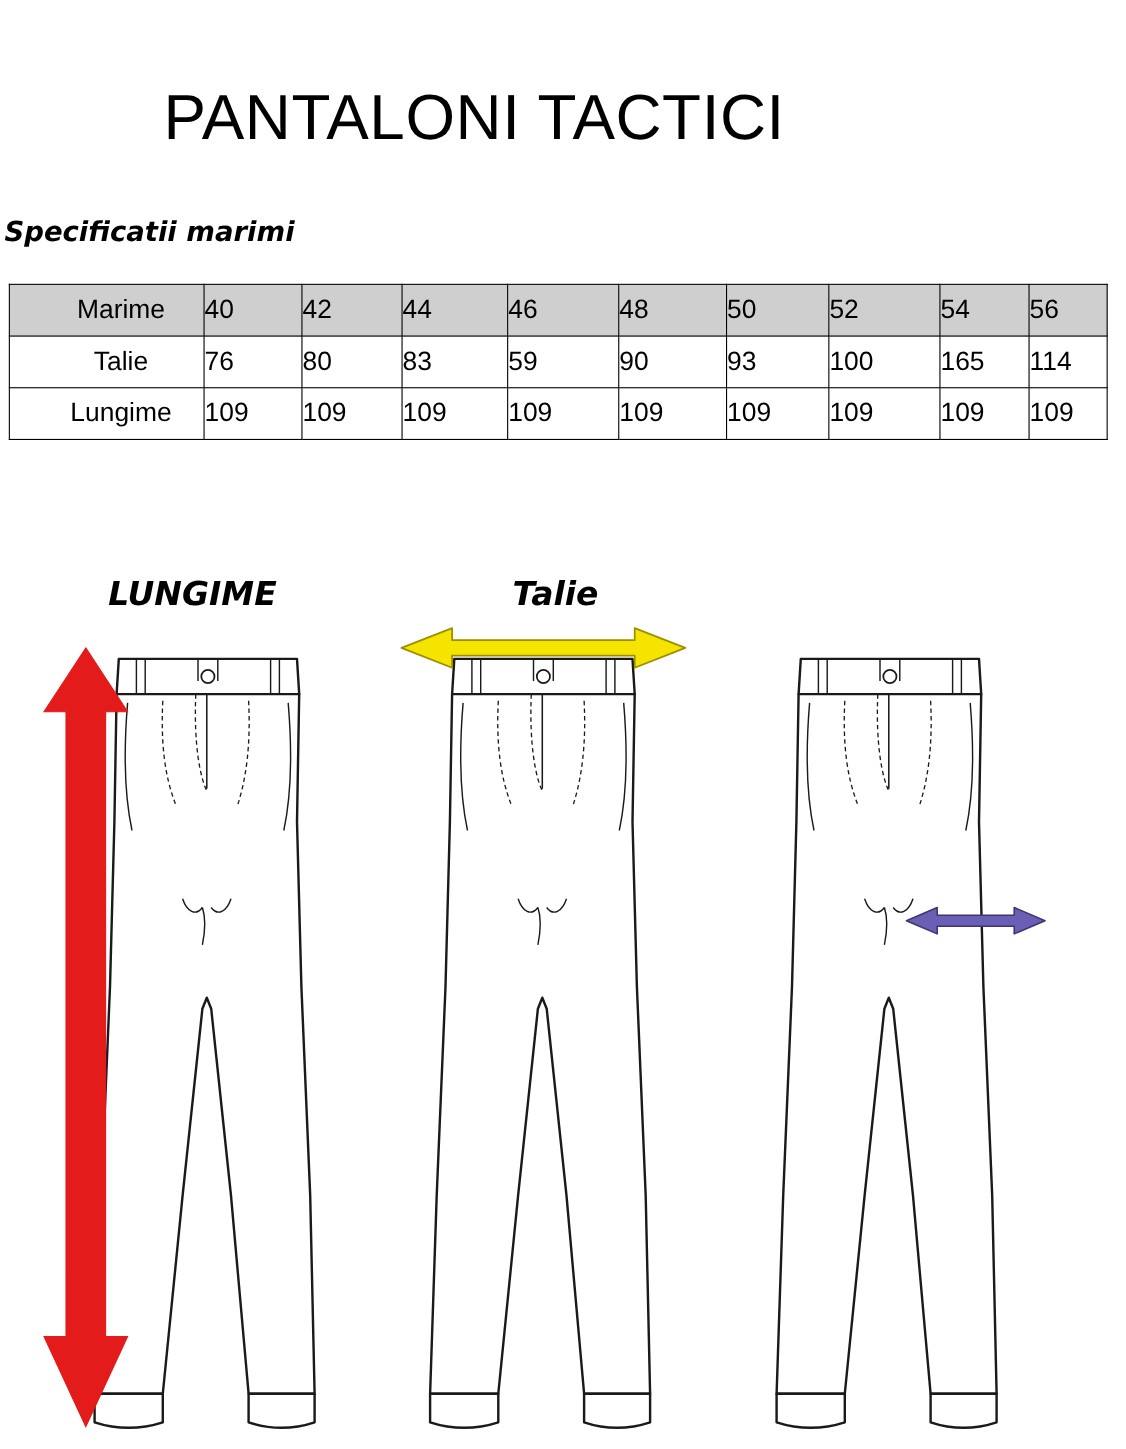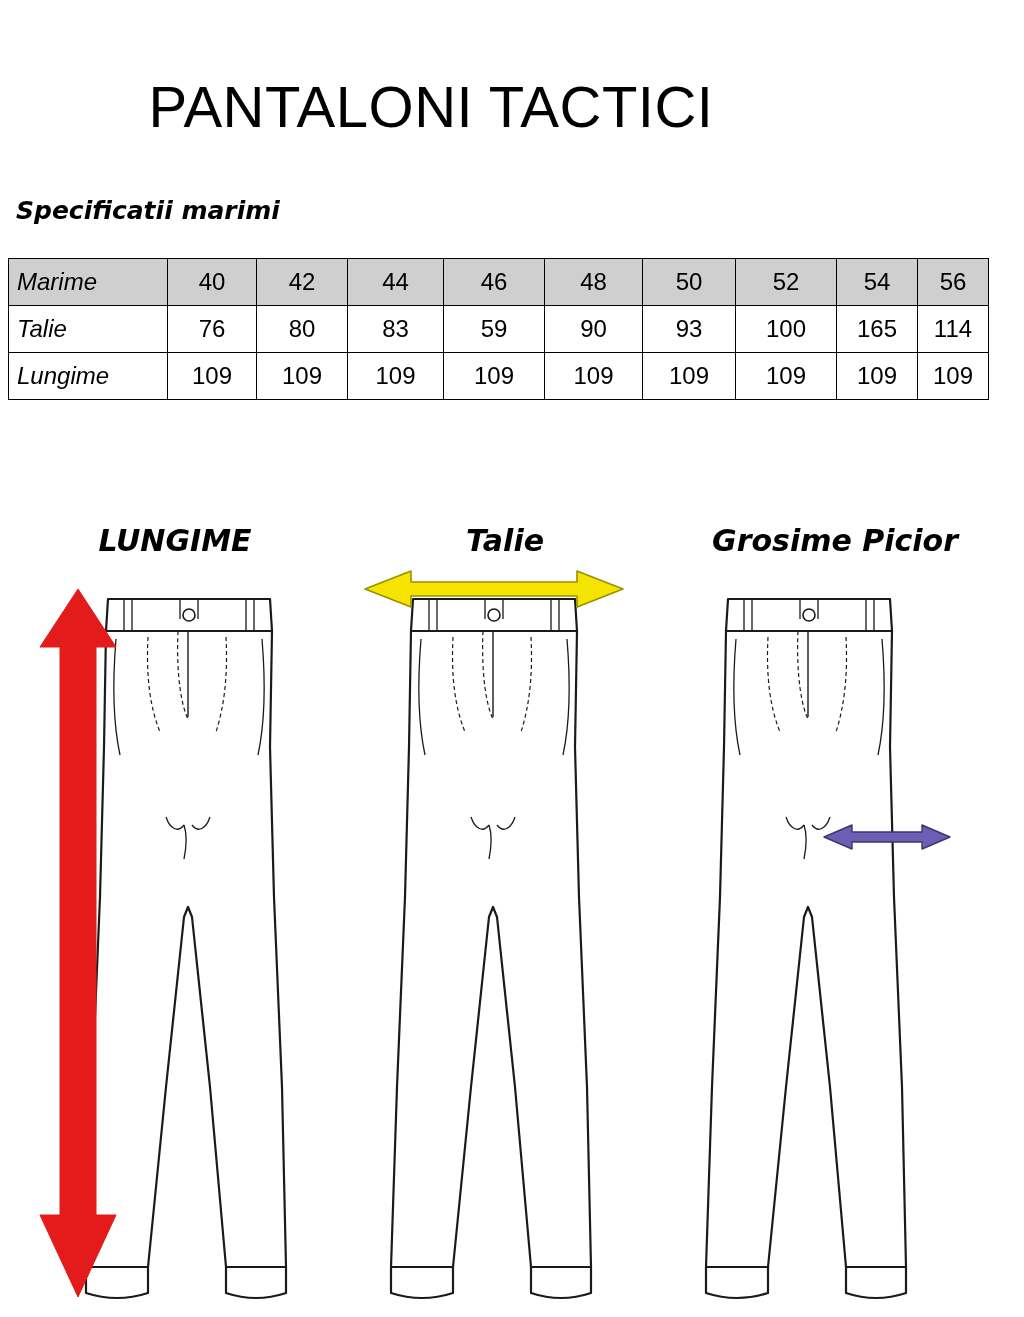--- a/index.html
+++ b/index.html
@@ -24,53 +24,52 @@
     text-align: center;
     font-size: 58px;
     font-weight: 400;
     letter-spacing: 0.5px;
     font-family: "Liberation Sans", sans-serif;
   }
 
   .spec-heading {
     position: absolute;
     top: 196px;
-    left: 16px;
+    left: 4px;
     font-size: 25px;
     font-style: italic;
     font-weight: bold;
     font-family: "DejaVu Sans", sans-serif;
   }
 
   .size-table {
     position: absolute;
     top: 258px;
     left: 8px;
     width: 962px;
     border-collapse: collapse;
     table-layout: fixed;
   }
   .size-table td, .size-table th {
     border: 1px solid #000;
-    text-align: center;
+    text-align: left;
     font-size: 24px;
     font-weight: 400;
     font-family: "Liberation Sans", sans-serif;
     padding: 0;
     height: 46px;
     vertical-align: middle;
   }
   .size-table tr.header-row td {
     background: #cfcfcf;
   }
   .size-table td.rowlabel {
-    text-align: left;
-    padding-left: 8px;
+    text-align: center;
+    padding-left: 26px;
     width: 150px;
-    font-style: italic;
   }
   .size-table td.rowlabel.small {
     font-size: 17px;
     line-height: 19px;
   }
   .size-table tr.tall td {
     height: 60px;
   }
 
   
@@ -239,21 +238,20 @@
         </g>
 
         <g>
           <path d="M10 22 L56 4 L56 15 L222 15 L222 4 L268 22 L222 40 L222 29 L56 29 L56 40 Z" fill="#f5e400" stroke="#9a9000" stroke-width="1.6" stroke-linejoin="round"></path>
         </g>
       </svg>
     </div>
   </div>
 
   <div class="panel panel-3">
-    <div class="panel-title">Grosime Picior</div>
     <div class="pants-wrap">
       <svg width="350" height="740" viewBox="0 0 350 740">
         <g fill="#ffffff" stroke="#1a1a1a" stroke-width="2.2" stroke-linejoin="round">
           <path d="M68 32 L230 32 L232 64 L66 64 Z"></path>
           <path d="M66 64 L64 180 L60 330 L52 520 L46 700 L108 700 L126 520 L144 350 L148 340 L152 350 L170 520 L186 700 L246 700 L242 520 L234 330 L230 180 L232 64 Z"></path>
           <path d="M46 700 L46 726 Q77 736 108 726 L108 700 Z"></path>
           <path d="M186 700 L186 726 Q216 736 246 726 L246 700 Z"></path>
           <path d="M148 64 L148 150" stroke-width="1.4" fill="none"></path>
           <path d="M138 64 C 136 110 142 140 148 152" stroke-width="1.2" fill="none" stroke-dasharray="4 3"></path>
           <path d="M84 32 L84 64 M92 32 L92 64" stroke-width="1.3"></path>

